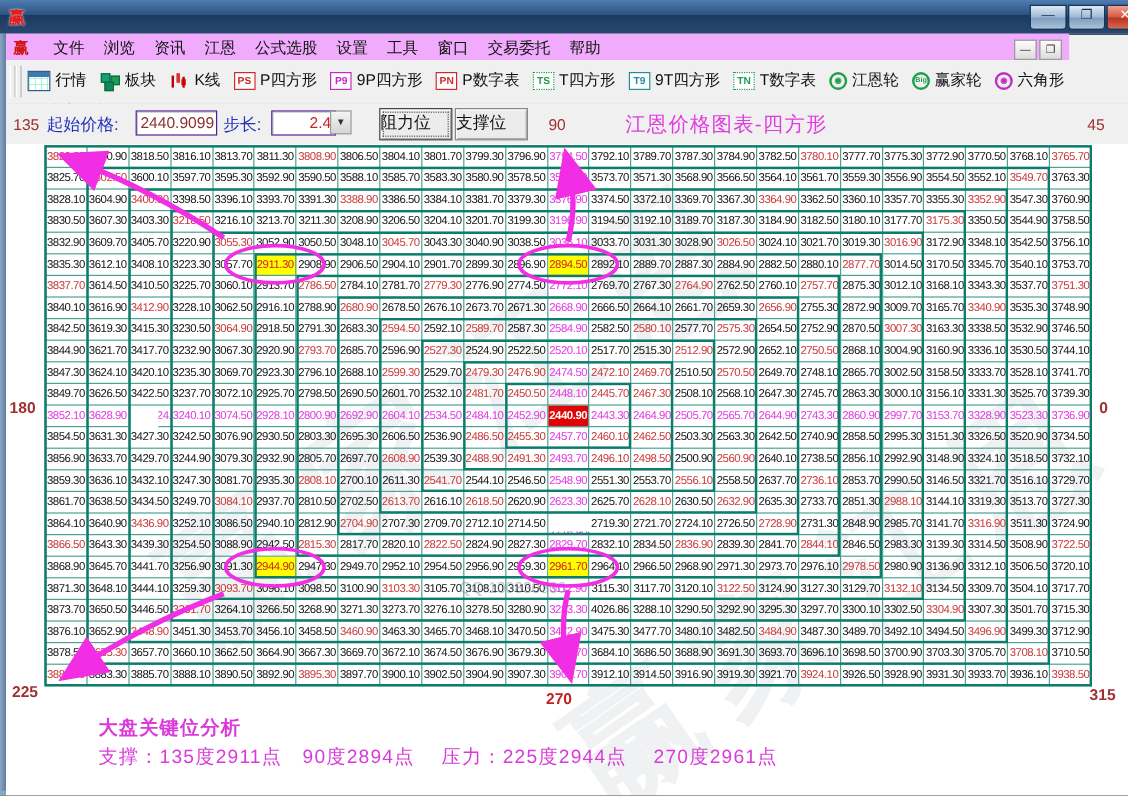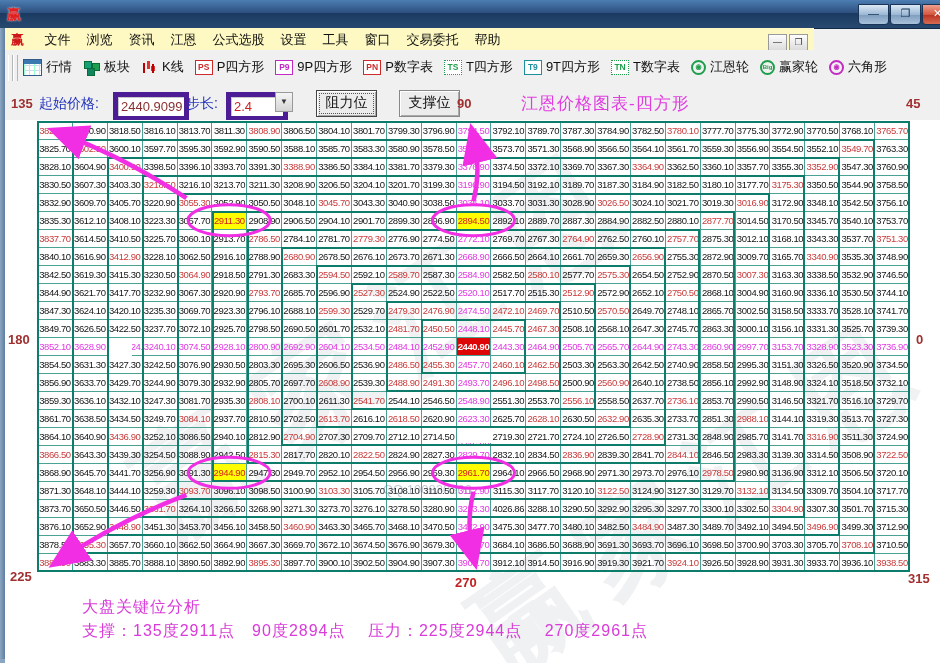--- a/index.html
+++ b/index.html
@@ -11,21 +11,21 @@
   .titlebar .appicon{position:absolute;left:7px;top:6px;color:#e02020;font-weight:bold;font-size:14px;text-shadow:0 0 2px #fff;}
   .titlebar .wtitle{position:absolute;left:28px;top:7px;color:#fff;font-size:12.5px;text-shadow:1px 1px 1px #0a1e38;}
   .winbtn{position:absolute;top:4px;width:29px;height:19px;border-radius:0 0 4px 4px;border:1px solid #1a3458;
     background:linear-gradient(#dce9f5,#9db8d4 50%,#7d9cbd 51%,#a9c2da);color:#12304f;font-size:11px;
     text-align:center;line-height:17px;}
   .winbtn.close{background:linear-gradient(#f0a090,#d4573f 50%,#b83220 51%,#d86a52);color:#fff;}
   
   .frame-l{position:absolute;left:0;top:28px;width:5px;height:635px;background:linear-gradient(90deg,#8ba6c2,#5e7ea2);}
   .frame-b{position:absolute;left:0;top:659px;width:940px;height:4px;background:#8ba6c2;}
   
-  .menubar{position:absolute;left:5px;top:28px;width:809px;height:22px;background:#fef9c3;border-bottom:1px solid #d9d9d9;}
+  .menubar{position:absolute;left:5px;top:28px;width:886px;height:22px;background:#f0abfc;border-bottom:1px solid #d9d9d9;}
   .menubar .logo{color:#d01818;font-weight:bold;font-size:13px;margin:0 8px 0 6px;display:inline-block;padding-top:3px;}
   .mitem{display:inline-block;padding:3px 8px 0 8px;font-size:13px;color:#111;}
   .mdibtns{position:absolute;right:6px;top:3px;}
   .mdibtn{display:inline-block;width:17px;height:15px;border:1px solid #9a9a9a;background:linear-gradient(#fdfdfd,#dcdcdc);
     font-size:9px;text-align:center;line-height:14px;color:#333;margin-left:2px;}
   
   .toolbar{position:absolute;left:5px;top:50px;width:935px;height:36px;background:#f0f0f0;border-bottom:1px solid #cfcfcf;}
   .grip{position:absolute;left:3px;top:5px;width:3px;height:26px;border-left:1px solid #fff;border-right:1px solid #b5b5b5;}
   .grip2{left:8px;}
   .titem{display:inline-flex;align-items:center;gap:4px;margin:8px 5px 0 6px;font-size:13px;color:#111;vertical-align:top;}
@@ -43,43 +43,43 @@
     linear-gradient(#b00 0 0) 2px 3px/2px 10px no-repeat,
     linear-gradient(#d33 0 0) 6px 1px/3px 8px no-repeat,
     linear-gradient(#b00 0 0) 11px 4px/2px 9px no-repeat,
     linear-gradient(#d33 0 0) 10px 6px/4px 5px no-repeat;}
   .badge{border:1px solid;font-weight:bold;background:#fff;width:16px;height:13px;font-size:8.5px;line-height:12px;}
   .badge.dashed{border-style:dotted;}
   .wheelic{border:2px solid;border-radius:50%;width:11px;height:11px;font-size:6px;font-weight:bold;}
   .dollaric{font-size:14px;font-weight:bold;width:12px;}
   
   .controls{position:absolute;left:5px;top:86px;width:935px;height:34px;background:#f0f0f0;font-size:14px;}
-  .anglelabel{position:absolute;color:#a03030;font-size:13px;font-weight:bold;}
+  .anglelabel{position:absolute;color:#a03030;font-size:13px;font-weight:normal;}
   .bluelabel{position:absolute;color:#2233bb;font-size:14px;}
-  .field{position:absolute;background:#fff;border:5px solid #4c1d95;box-shadow:inset 1px 1px 0 #c9c9c9;
-    font-size:13px;color:#8b3030;padding:2px 3px 0 3px;}
+  .field{position:absolute;background:#fff;border:1px solid #4c1d95;box-shadow:inset 1px 1px 0 #c9c9c9;
+    font-size:13px;color:#8b3030;padding:2px 3px 0 3px;text-align:right;}
   .selfield{color:#cc2222;}
   .selbtn{position:absolute;width:16px;height:18px;background:linear-gradient(#f5f5f5,#d5d5d5);border:1px solid #999;
     font-size:8px;text-align:center;line-height:17px;color:#333;}
   .pbtn{position:absolute;width:59px;height:25px;background:#ececec;border:1px solid #888;
-    box-shadow:inset 1px 1px 0 #fff, inset -1px -1px 0 #aaa;font-size:14px;text-align:center;line-height:23px;color:#111;}
+    box-shadow:inset 1px 1px 0 #fff, inset -1px -1px 0 #aaa;font-size:14px;line-height:23px;color:#111;}
   .pbtn.def{border:1px solid #444;outline:1px dotted #555;outline-offset:-4px;}
   .charttitle{position:absolute;color:#e03ce0;font-size:17px;letter-spacing:1px;}
   
   .panel{position:absolute;left:5px;top:120px;width:935px;height:543px;background:#fff;overflow:hidden;}
   .gann{position:absolute;left:32px;top:1px;width:873px;height:451px;}
   .cells{display:grid;grid-template-columns:repeat(25,1fr);grid-template-rows:repeat(25,1fr);
     width:100%;height:100%;border-left:1px solid #4aa294;border-top:1px solid #4aa294;box-sizing:border-box;}
   .cell{border-right:1px solid #4aa294;border-bottom:1px solid #4aa294;box-sizing:border-box;
     font-size:9.5px;letter-spacing:-0.4px;color:#141414;display:flex;align-items:center;justify-content:center;
     overflow:hidden;white-space:nowrap;}
   .ring{position:absolute;border:2px solid #0e7c6b;box-sizing:border-box;pointer-events:none;}
   .overlay{position:absolute;left:0;top:0;pointer-events:none;}
   .panellabel{position:absolute;color:#a03030;font-size:13px;font-weight:bold;}
-  .analysis1{position:absolute;left:77px;top:477px;color:#d93ad9;font-size:16px;letter-spacing:1px;}
+  .analysis1{position:absolute;left:77px;top:477px;color:#d93ad9;font-size:16px;letter-spacing:1px;font-weight:bold;}
   .analysis2{position:absolute;left:77px;top:501px;color:#d93ad9;font-size:16px;letter-spacing:1px;}
   .wm{position:absolute;font-weight:bold;color:rgba(100,118,132,0.10);transform:rotate(-35deg);
     pointer-events:none;white-space:nowrap;}
   .wmqq{position:absolute;color:rgba(110,130,155,0.45);font-size:13px;pointer-events:none;}
 </style>
 </head>
 <body>
 
 <div class="window">
 
@@ -149,21 +149,21 @@
   </div>
 
   <div class="controls">
     <span class="anglelabel" style="left:6px;top:10px;">135</span>
     <span class="bluelabel" style="left:34px;top:9px;">起始价格:</span>
     <span class="field" style="left:108px;top:6px;width:60px;height:17px;">2440.9099</span>
     <span class="bluelabel" style="left:181px;top:9px;">步长:</span>
     <span class="field selfield" style="left:221px;top:6px;width:46px;height:17px;">2.4</span>
     <span class="selbtn" style="left:270px;top:6px;">▼</span>
     <div class="pbtn def" style="left:311px;top:4px;">阻力位</div>
-    <div class="pbtn" style="left:374px;top:4px;margin-left:20px;">支撑位</div>
+    <div class="pbtn" style="left:374px;top:4px;">支撑位</div>
     <span class="anglelabel" style="left:452px;top:10px;">90</span>
     <span class="charttitle" style="left:516px;top:6px;">江恩价格图表-四方形</span>
     <span class="anglelabel" style="left:901px;top:10px;">45</span>
   </div>
 
   <div class="panel">
     <div class="wm" style="left:90px;top:140px;font-size:120px;letter-spacing:26px;">赢家江恩</div>
     <div class="wm" style="left:430px;top:300px;font-size:110px;letter-spacing:22px;">赢家江恩</div>
     <div class="gann">
       <div class="cells">

